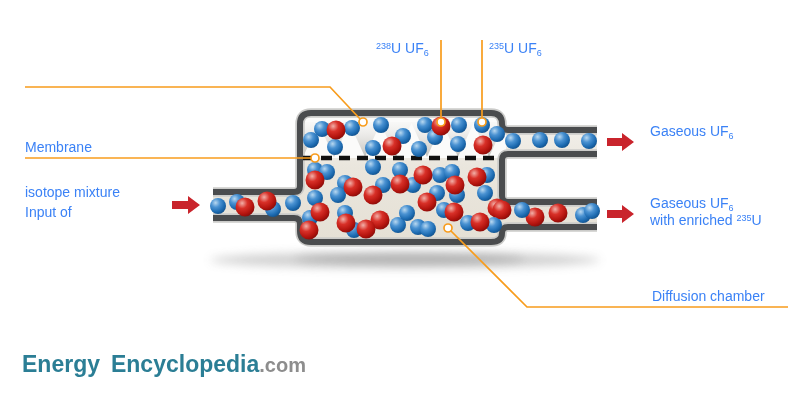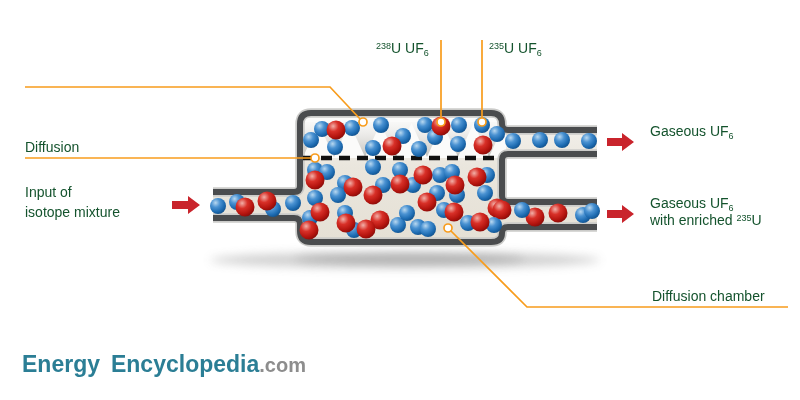--- a/index.html
+++ b/index.html
@@ -1,19 +1,19 @@
 <!DOCTYPE html>
 <html><head>
 <meta charset="utf-8">
 <style>
   html,body{margin:0;padding:0;background:#fff;}
   #canvas{position:relative;width:800px;height:400px;background:#fff;overflow:hidden;
           font-family:"Liberation Sans",sans-serif;}
   #diagram-svg{position:absolute;left:0;top:0;}
-  .lbl{position:absolute;font-size:14px;color:#14532d;white-space:nowrap;}
+  .lbl{position:absolute;font-size:14px;color:#3b82f6;white-space:nowrap;}
   .lbl sup{font-size:9px;line-height:0;vertical-align:4px;}
   .lbl sub{font-size:9px;line-height:0;vertical-align:-3px;}
   .two-line{line-height:20px;}
   .out-block{line-height:17px;}
   #logo{position:absolute;left:22px;top:351px;font-weight:bold;font-size:23px;
         color:#2b7e95;letter-spacing:0px;}
   #logo .w2{margin-left:11px;}
   #logo .com{font-size:20px;color:#8d8d8d;}
 </style>
 </head>
@@ -173,25 +173,25 @@
     <g fill="#ffffff" stroke="#f89c1c" stroke-width="1.7">
       <circle cx="363" cy="122" r="4"></circle>
       <circle cx="315" cy="158" r="4"></circle>
       <circle cx="441" cy="122" r="4"></circle>
       <circle cx="482" cy="122" r="4"></circle>
       <circle cx="448" cy="228" r="4"></circle>
     </g>
   </svg>
 
 
-  <div class="lbl" style="left:25px;top:139px">Diffusion</div>
+  <div class="lbl" style="left:25px;top:139px">Membrane</div>
 
   <div class="lbl two-line" style="left:25px;top:182px">
+    <div>isotope mixture</div>
     <div>Input of</div>
-    <div>isotope mixture</div>
   </div>
 
   <div class="lbl" style="left:376px;top:40px"><sup>238</sup><span>U UF</span><sub>6</sub></div>
 
   <div class="lbl" style="left:489px;top:40px"><sup>235</sup><span>U UF</span><sub>6</sub></div>
 
   <div class="lbl out-block" style="left:650px;top:123px">
     <div><span>Gaseous UF</span><sub>6</sub></div>
   </div>
 

